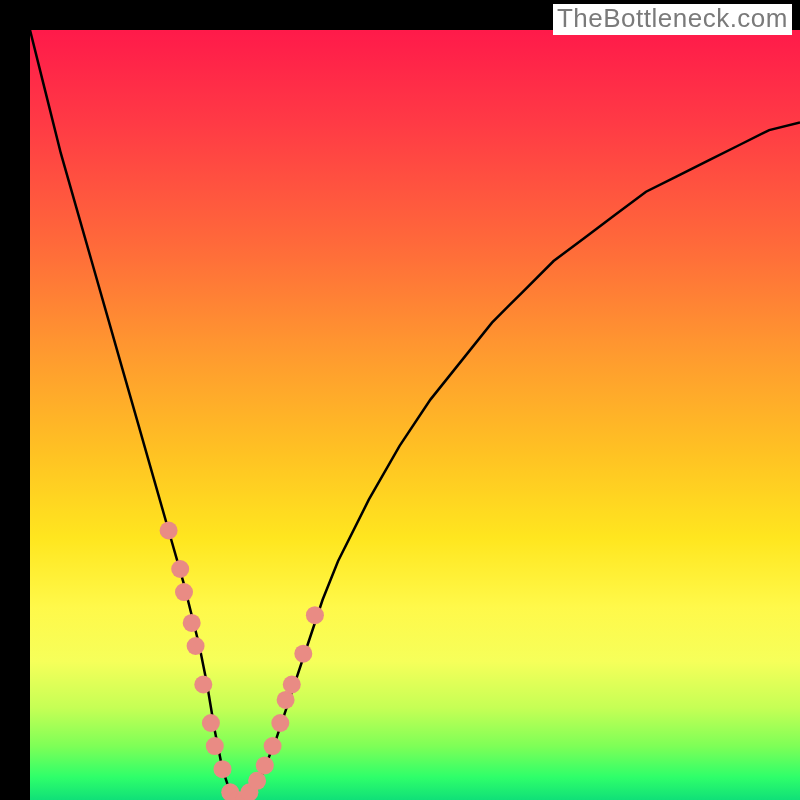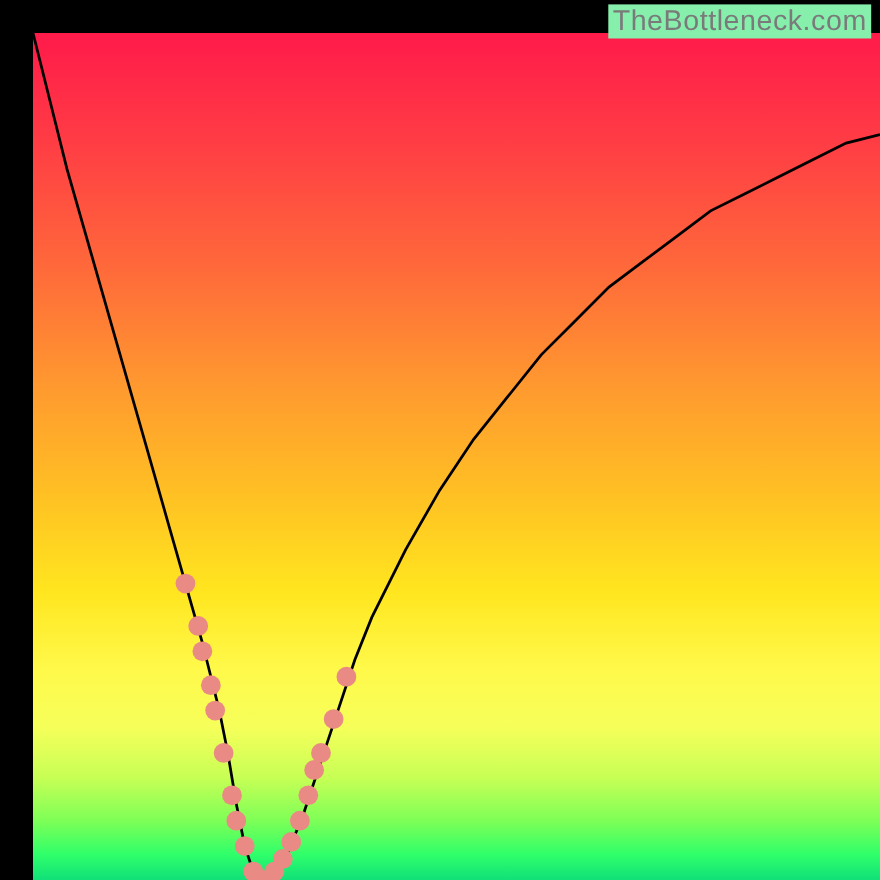--- a/index.html
+++ b/index.html
@@ -40,21 +40,21 @@
       #10e078 100%
     );
   }
   .watermark {
     position: absolute;
     top: 4px;
     right: 8px;
     color: #7a7a7a;
     font-size: 26px;
     letter-spacing: 0.5px;
-    background: #86efac;
+    background: #ffffff;
     padding: 0 4px 2px 4px;
     line-height: 1.1;
   }
   svg.curve {
     position: absolute;
     left: 0;
     top: 0;
     width: 770px;
     height: 770px;
     overflow: visible;

